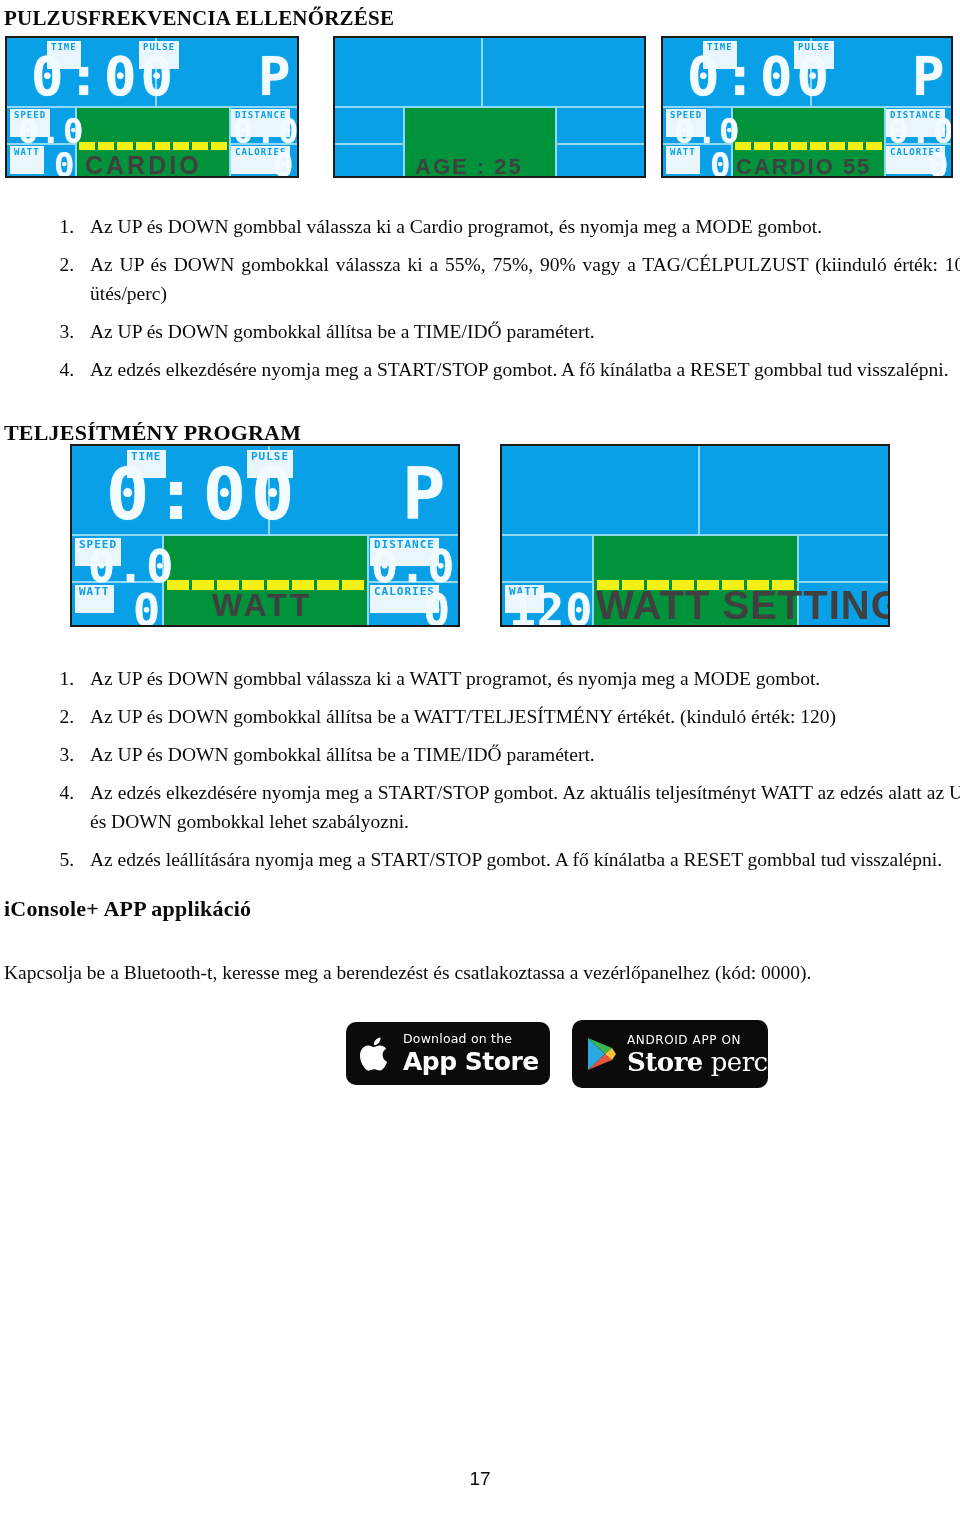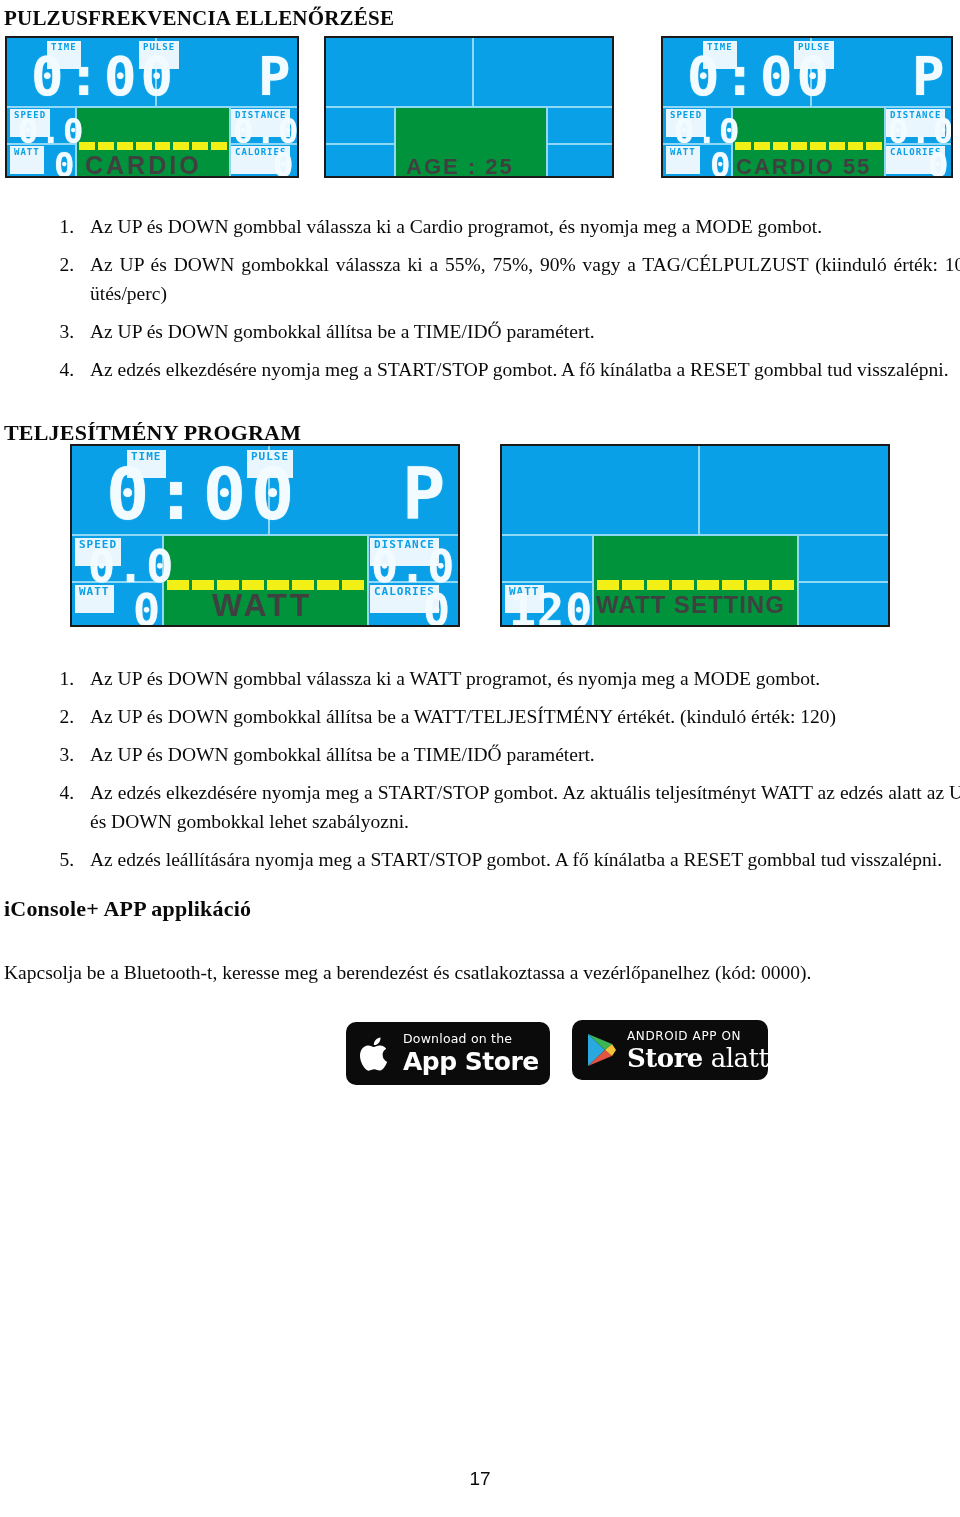--- a/index.html
+++ b/index.html
@@ -197,21 +197,21 @@
   .store-badge {
     position: absolute;
     background: #0b0b0b;
     border-radius: 10px;
     color: #ffffff;
     display: flex;
     align-items: center;
     box-sizing: border-box;
   }
   #badge-appstore { left: 346px; top: 22px; width: 204px; height: 63px; padding: 0 12px; }
-  #badge-googleplay { left: 572px; top: 20px; width: 196px; height: 60px; padding: 0 12px; }
+  #badge-googleplay { left: 572px; top: 20px; width: 196px; height: 68px; padding: 0 12px; }
 
   .badge-icon { flex: 0 0 auto; margin-right: 9px; display:block; }
   .badge-text { display: flex; flex-direction: column; justify-content: center; line-height: 1; }
   .badge-top {
     font-family: "DejaVu Sans", sans-serif;
     font-size: 12.5px;
     letter-spacing: 0.2px;
     margin-bottom: 3px;
     white-space: nowrap;
   }
@@ -276,21 +276,21 @@
       <div class="bar-cell"></div>
       <div class="bar-cell"></div>
       <div class="bar-cell"></div>
       <div class="bar-cell"></div>
       <div class="bar-cell"></div>
     </div>
     <div class="matrix-text" style="left:78px; top:114px;">CARDIO</div>
   </div>
 </div>
 
-<div class="lcd" id="lcd-cardio-2" style="left:324px; top:36px; width:290px; height:142px;text-align:right;">
+<div class="lcd" id="lcd-cardio-2" style="left:333px; top:36px; width:313px; height:142px;text-align:right;">
   <div class="lcd-inner">
     <div class="sep sep-h" style="top:68px;"></div>
     <div class="sep sep-v" style="left:146px; height:68px;"></div>
     <div class="sep sep-h" style="top:105px; left:0; width:68px;"></div>
     <div class="sep sep-h" style="top:105px; left:220px; right:0;"></div>
     <div class="sep sep-v" style="left:68px; top:68px; height:74px;"></div>
     <div class="sep sep-v" style="left:220px; top:68px; height:74px;"></div>
 
     <div class="green-zone" style="left:70px; top:70px; width:150px; height:72px;"></div>
 
@@ -414,21 +414,21 @@
     <div class="bar-row" style="left:95px; top:134px; width:197px; height:10px;">
       <div class="bar-cell"></div>
       <div class="bar-cell"></div>
       <div class="bar-cell"></div>
       <div class="bar-cell"></div>
       <div class="bar-cell"></div>
       <div class="bar-cell"></div>
       <div class="bar-cell"></div>
       <div class="bar-cell"></div>
     </div>
-    <div class="matrix-text" style="left:94px; top:146px; font-size:24px; letter-spacing:1px;">WATT SETTING</div>
+    <div class="matrix-text" style="left:94px; top:146px; font-size:40px; letter-spacing:1px;">WATT SETTING</div>
   </div>
 </div>
 
 <ol class="num-list" id="list-watt">
   <li class="num-item">
     <span class="num-marker">1.</span>
     <span class="num-body nojust">Az UP és DOWN gombbal válassza ki a WATT programot, és nyomja meg a MODE gombot.</span>
   </li>
   <li class="num-item">
     <span class="num-marker">2.</span>
@@ -468,18 +468,18 @@
 
   <div class="store-badge" id="badge-googleplay">
     <svg class="badge-icon" width="34" height="36" viewBox="0 0 34 36" aria-hidden="true">
       <path fill="#2aa9e0" d="M4 2 L21 18 L4 34 Z"></path>
       <path fill="#3fbf5a" d="M4 2 L21 18 L28 12 Z" opacity="0.95"></path>
       <path fill="#ee5a44" d="M4 34 L21 18 L28 24 Z" opacity="0.95"></path>
       <path fill="#f5c33b" d="M21 18 L28 12 L32 18 L28 24 Z"></path>
     </svg>
     <div class="badge-text">
       <span class="badge-top">ANDROID APP ON</span>
-      <span class="badge-bottom"><b>Store</b><span class="gp-light"> alatt</span></span>
+      <span class="badge-bottom"><b>Store</b><span class="gp-light"> perc</span></span>
     </div>
   </div>
 </div>
 
 <div id="page-number">17</div>
 
 </body></html>

